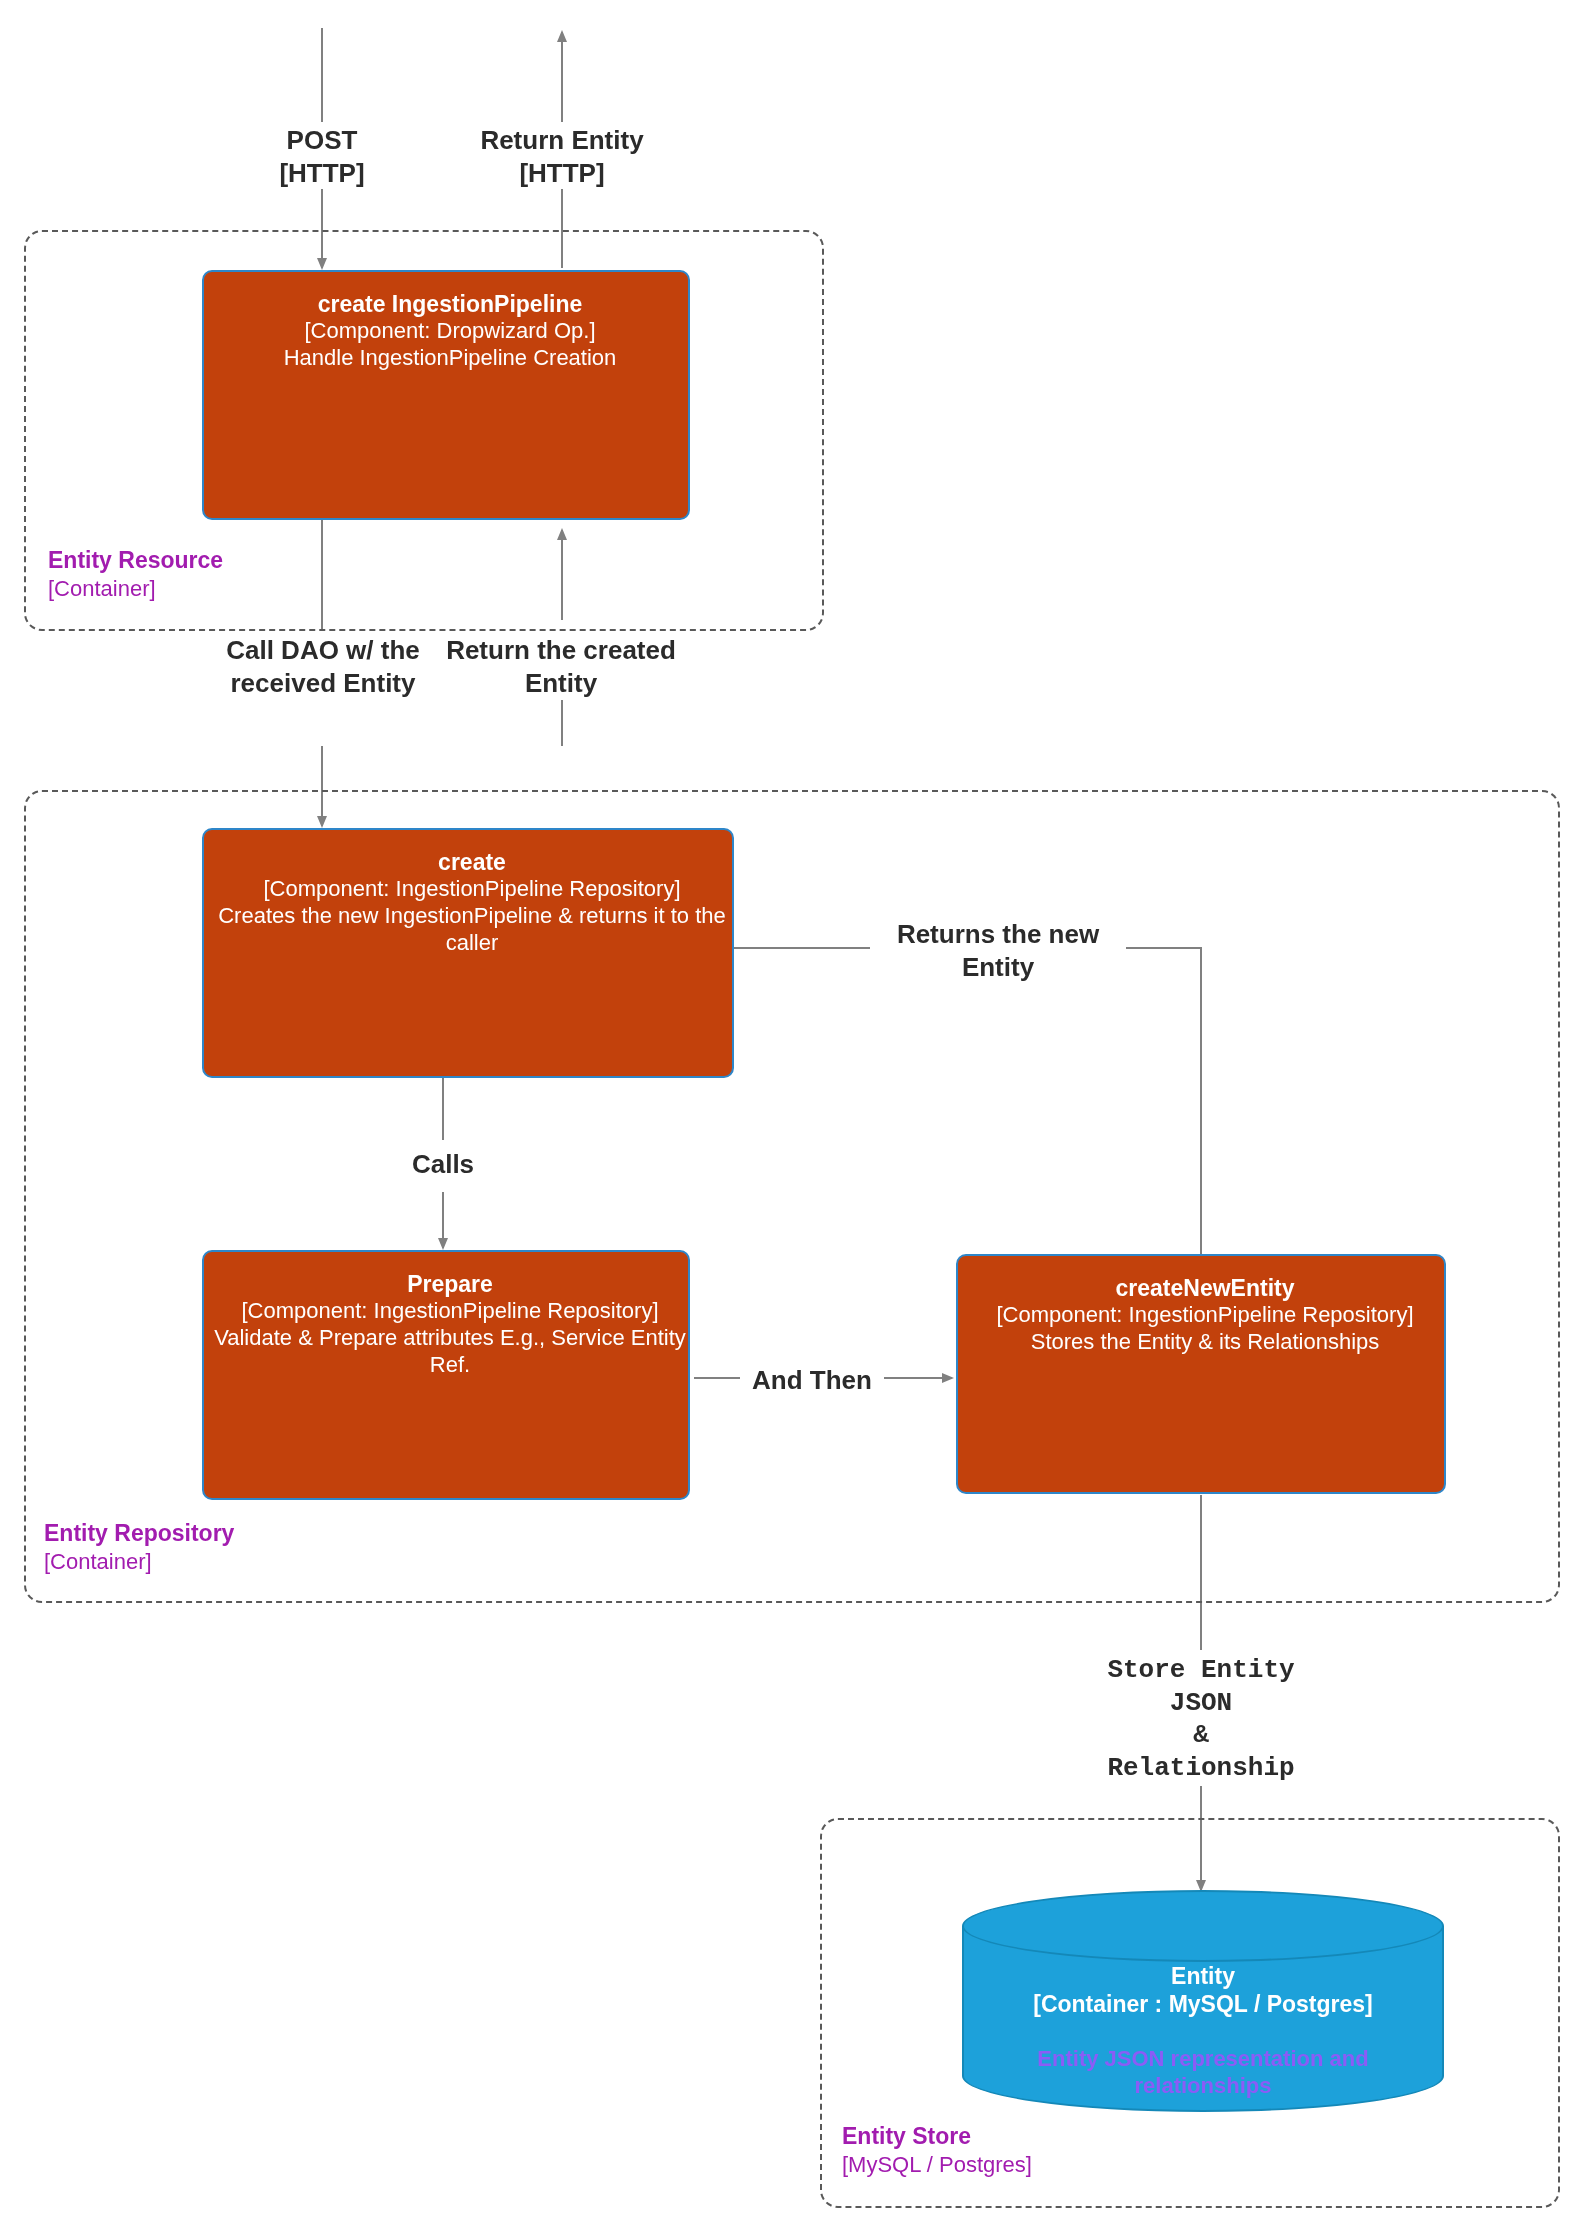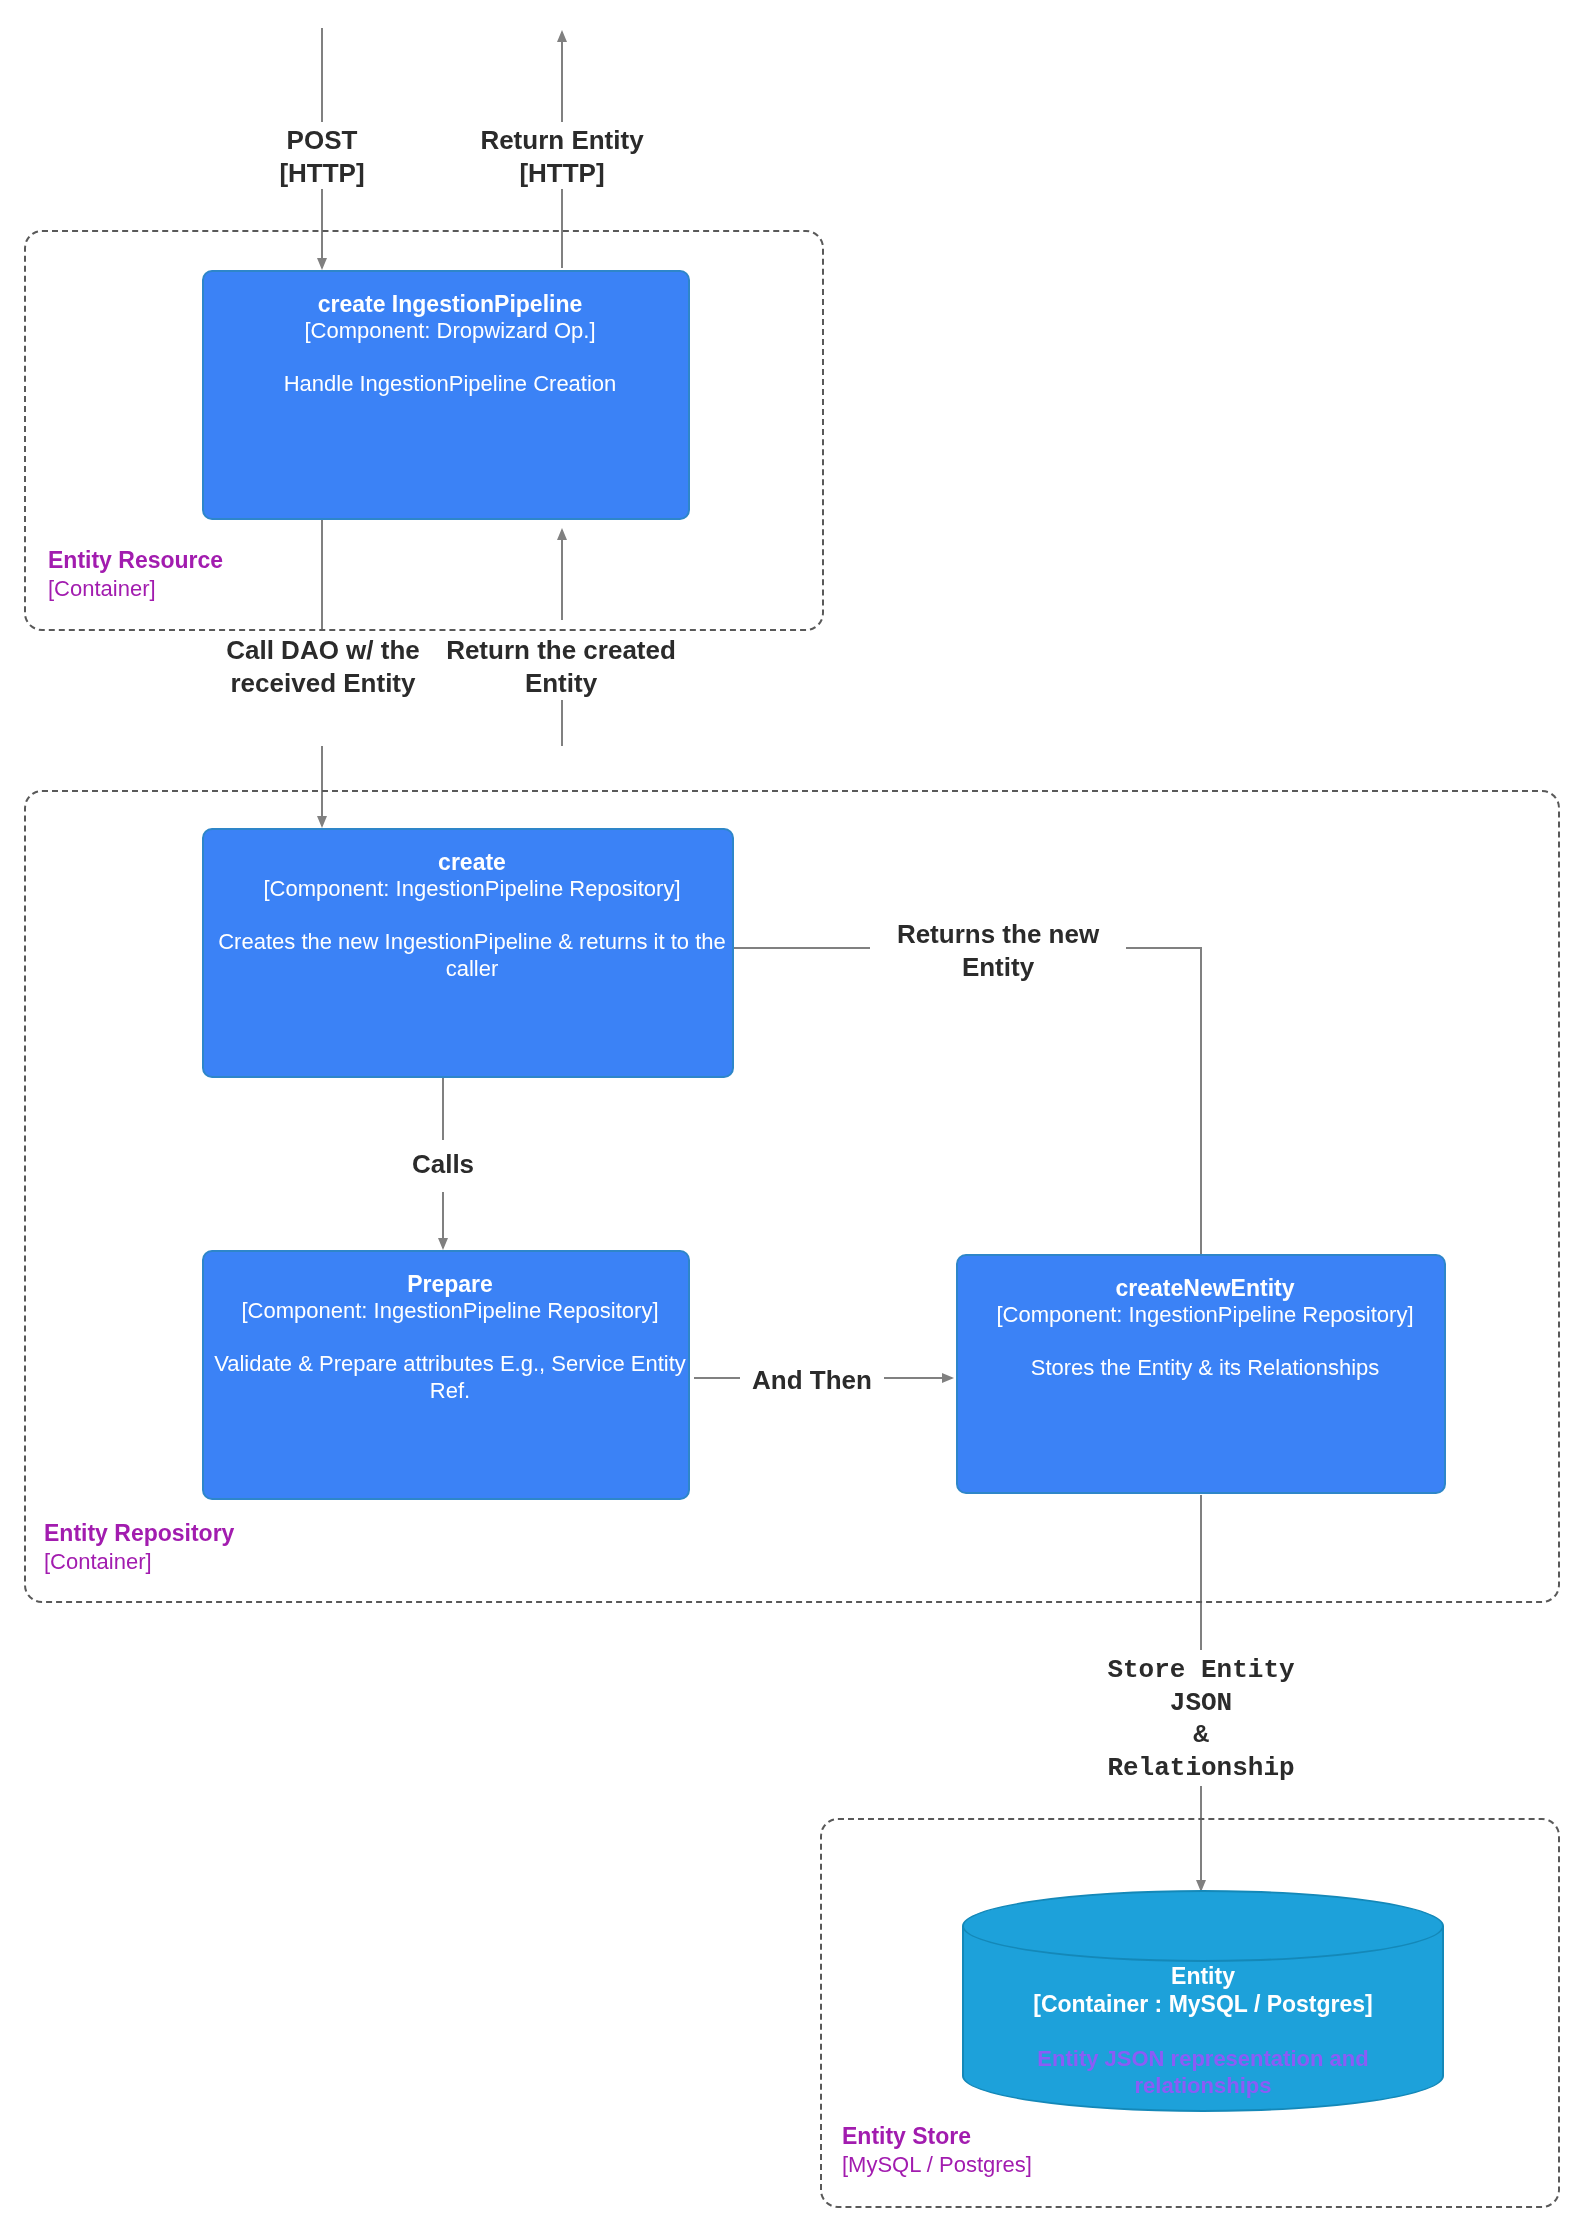--- a/index.html
+++ b/index.html
@@ -44,21 +44,21 @@
     white-space: nowrap;
   }
   .boundary-label .bl-tech {
     font-weight: normal;
     font-size: 22px;
     display: block;
     white-space: nowrap;
   }
   .component {
     position: absolute;
-    background: #3b82f6;
+    background: #c2410c;
     border: 2px solid #2E86C9;
     border-radius: 10px;
     box-sizing: border-box;
     color: #ffffff;
     display: flex;
     flex-direction: column;
     align-items: center;
     justify-content: flex-start;
     text-align: center;
     padding: 18px 0 14px 8px;
@@ -70,21 +70,20 @@
   }
   .component .c-tech {
     font-weight: normal;
     font-size: 22px;
     line-height: 1.22;
   }
   .component .c-desc {
     font-weight: normal;
     font-size: 22px;
     line-height: 1.22;
-    margin-top: 26px;
   }
   .db {
     position: absolute;
     color: #ffffff;
     text-align: center;
   }
   .db .db-body {
     position: absolute;
     left: 0;
     right: 0;

